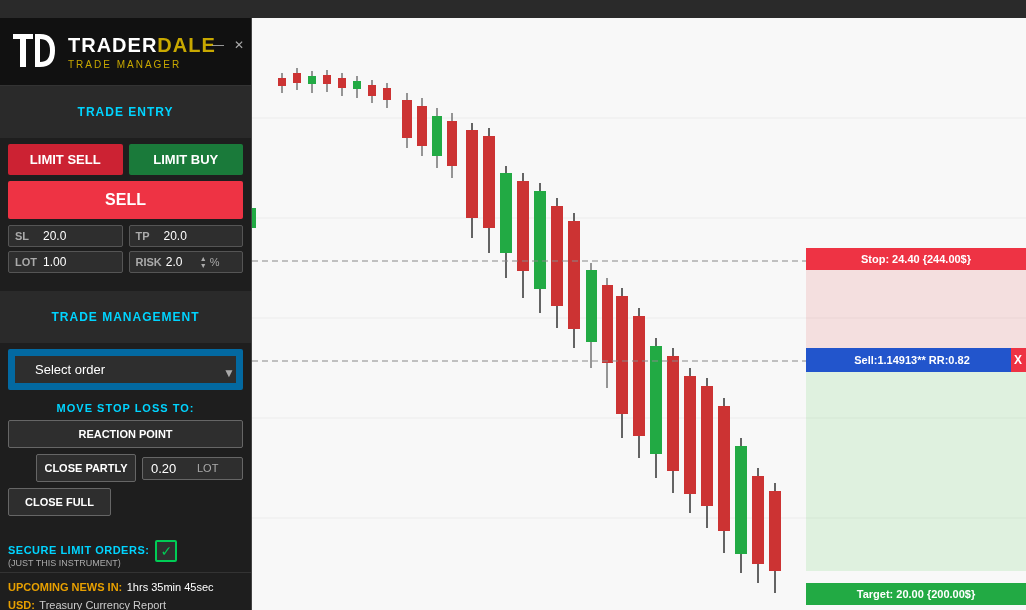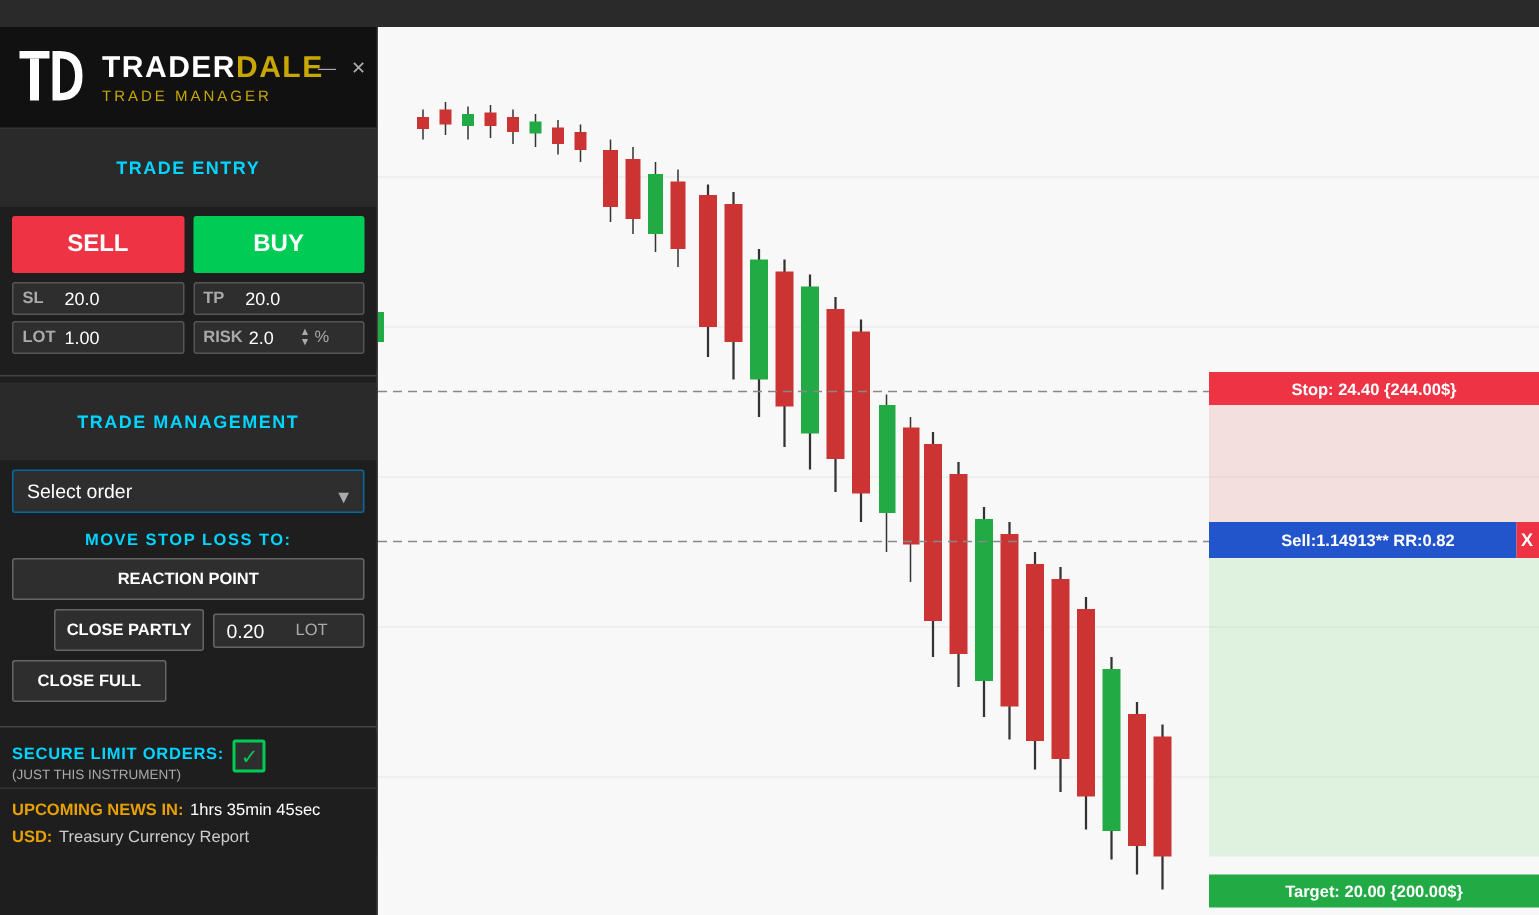--- a/index.html
+++ b/index.html
@@ -214,23 +214,23 @@
     }
 
     
     .trade-mgmt {
       padding: 6px 8px;
       background: #1e1e1e;
     }
     .select-order {
       width: 100%;
       background: #2e2e2e;
-      border: 1px solid #0369a1;
-      color: white;
-      padding: 6px 9px;
+      border: 7px solid #0369a1;
+      color: white;
+      padding: 6px 20px;
       font-size: 13px;
       cursor: pointer;
       border-radius: 2px;
       appearance: none;
       -webkit-appearance: none;
       margin-bottom: 6px;
       position: relative;
     }
     .select-wrapper {
       position: relative;
@@ -434,22 +434,25 @@
         <span style="color:white;font-size:20px;font-weight:bold;letter-spacing:1px;">TRADER</span>
         <span style="color:#c8a800;font-size:20px;font-weight:bold;letter-spacing:1px;">DALE</span>
       </div>
       <span style="color:#c8a800;font-size:10px;letter-spacing:2px;margin-top:2px;">TRADE MANAGER</span>
     </div>
   </div>
 
   <div class="section-header">TRADE ENTRY</div>
   <div class="trade-entry">
     <div class="btn-row">
+      <button class="btn-limit-sell">LIMIT SELL</button>
+      <button class="btn-limit-buy">LIMIT BUY</button>
+    </div>
+    <div class="btn-row">
       <button class="btn-sell">SELL</button>
-      <button class="btn-buy">BUY</button>
     </div>
     <div class="field-row">
       <div class="field-group">
         <span class="field-label">SL</span>
         <input class="field-value" type="text" value="20.0" style="">
       </div>
       <div class="field-group">
         <span class="field-label">TP</span>
         <input class="field-value" type="text" value="20.0" style="">
       </div>

